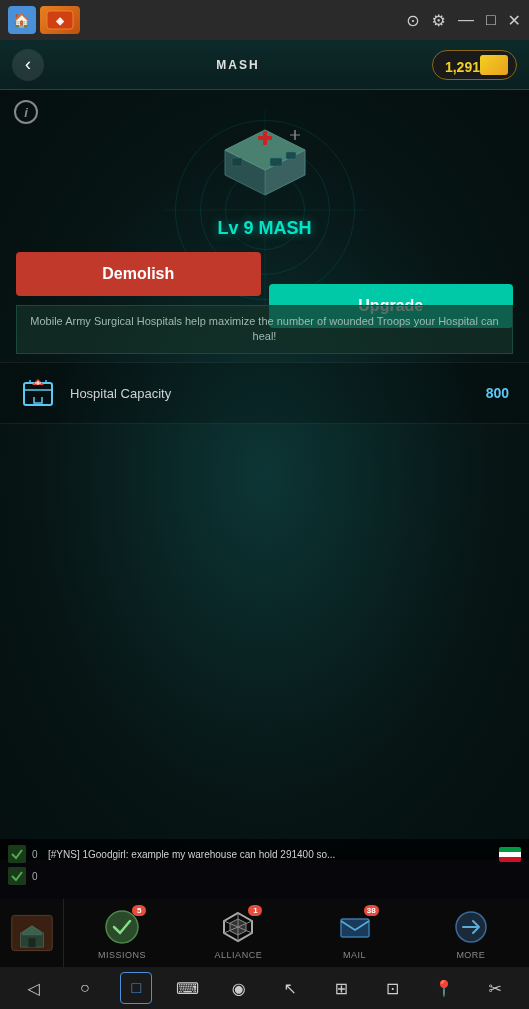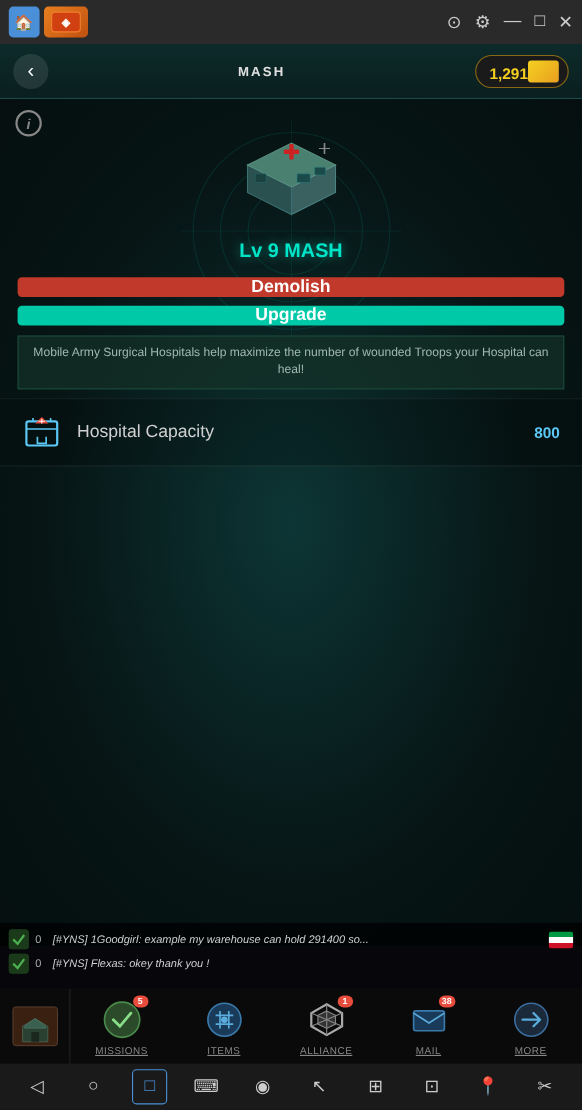--- a/index.html
+++ b/index.html
@@ -181,21 +181,20 @@
     }
 
     
     .action-buttons {
       position: absolute;
       top: 162px;
       left: 16px;
       right: 16px;
       display: flex;
       gap: 8px;
-      flex-direction: column;
     }
     .btn-demolish {
       flex: 1;
       height: 44px;
       background: #c0392b;
       border: none;
       border-radius: 4px;
       color: white;
       font-size: 16px;
       font-weight: bold;
@@ -204,20 +203,21 @@
     .btn-upgrade {
       flex: 1;
       height: 44px;
       background: #00c9a7;
       border: none;
       border-radius: 4px;
       color: white;
       font-size: 16px;
       font-weight: bold;
       cursor: pointer;
+      margin-top: 32px;
     }
 
     
     .description-box {
       position: absolute;
       top: 215px;
       left: 16px;
       right: 16px;
       background: rgba(20, 50, 40, 0.7);
       border: 1px solid #1a4a3a;
@@ -252,21 +252,21 @@
     .stat-icon {
       width: 36px;
       height: 36px;
       display: flex;
       align-items: center;
       justify-content: center;
     }
     .stat-label {
       flex: 1;
       color: #d0d0d0;
-      font-size: 16px;
+      font-size: 13px;
     }
     .stat-value {
       color: #5bc8f5;
       font-size: 14px;
       font-weight: bold;
       text-align: right;
     }
 
     
 
@@ -294,21 +294,20 @@
       display: flex;
       align-items: center;
       justify-content: center;
       color: #4caf50;
       font-size: 9px;
     }
     .chat-text {
       color: #d0d0d0;
       font-size: 10px;
       flex: 1;
-      font-style: italic;
     }
     .chat-flag {
       width: 22px;
       height: 16px;
       background: linear-gradient(180deg, #00a550 33%, #fff 33%, #fff 66%, #ce1126 66%);
       border-radius: 2px;
     }
 
     
     .bottom-nav {
@@ -355,21 +354,20 @@
       border-radius: 8px;
       padding: 1px 3px;
       min-width: 14px;
       text-align: center;
     }
     .nav-label {
       color: #888;
       font-size: 9px;
       text-transform: uppercase;
       letter-spacing: 0.5px;
-      text-decoration: underline;
     }
 
     
     .system-bar {
       position: absolute;
       bottom: 0;
       left: 0;
       right: 0;
       height: 42px;
       background: #1a1a1a;
@@ -521,21 +519,20 @@
     <div class="chat-flag" style="background: linear-gradient(180deg, #009a44 33%, #fff 33%, #fff 66%, #ce1126 66%); width:22px; height:15px; border-radius:2px;"></div>
   </div>
   <div class="chat-line">
     <div class="chat-badge">
       <svg width="18" height="18" viewBox="0 0 18 18">
         <rect width="18" height="18" rx="2" fill="#1a3a1a"></rect>
         <path d="M4 9 L8 13 L14 5" stroke="#4caf50" stroke-width="2" fill="none"></path>
       </svg>
     </div>
     <span style="color:#aaa;font-size:10px;min-width:10px;">0</span>
-    <span class="chat-text">[#YNS] Flexas: okey thank you !</span>
   </div>
 </div>
 
 <div class="bottom-nav">
 
   <div class="nav-item first">
     <div class="nav-icon-area">
       <svg width="50" height="44" viewBox="0 0 50 44">
         <rect x="2" y="2" width="46" height="40" rx="3" fill="#3a2010" stroke="#5a4030" stroke-width="1"></rect>
         <polygon points="25,14 38,22 38,38 12,38 12,22" fill="#2a4030" stroke="#4a6050" stroke-width="1"></polygon>
@@ -549,30 +546,20 @@
     <div class="nav-icon-area">
       <svg width="36" height="36" viewBox="0 0 36 36">
         <rect x="2" y="2" width="32" height="32" rx="16" fill="#2a4a2a" stroke="#4a8a4a" stroke-width="1.5"></rect>
         <path d="M10 18 L16 24 L26 12" stroke="#88dd88" stroke-width="2.5" fill="none" stroke-linecap="round"></path>
       </svg>
       <div class="nav-badge">5</div>
     </div>
     <span class="nav-label">MISSIONS</span>
   </div>
 
-  <div class="nav-item">
-    <div class="nav-icon-area">
-      <svg width="36" height="36" viewBox="0 0 36 36">
-        <circle cx="18" cy="18" r="15" fill="#1a3a5a" stroke="#3a7aaa" stroke-width="1.5"></circle>
-        <path d="M14 10 L14 26 M22 10 L22 26 M10 14 L26 14 M10 22 L26 22" stroke="#5aacdc" stroke-width="1.5"></path>
-        <circle cx="18" cy="18" r="3" fill="#5aacdc"></circle>
-      </svg>
-    </div>
-    <span class="nav-label">ITEMS</span>
-  </div>
 
   <div class="nav-item">
     <div class="nav-icon-area">
       <svg width="36" height="36" viewBox="0 0 36 36">
         <polygon points="18,4 32,12 32,24 18,32 4,24 4,12" fill="none" stroke="#aaaaaa" stroke-width="2"></polygon>
         <polygon points="18,10 26,14 26,22 18,26 10,22 10,14" fill="#333" stroke="#888" stroke-width="1"></polygon>
         <line x1="18" y1="4" x2="18" y2="32" stroke="#888" stroke-width="1"></line>
         <line x1="4" y1="12" x2="32" y2="24" stroke="#888" stroke-width="1"></line>
         <line x1="4" y1="24" x2="32" y2="12" stroke="#888" stroke-width="1"></line>
       </svg>

